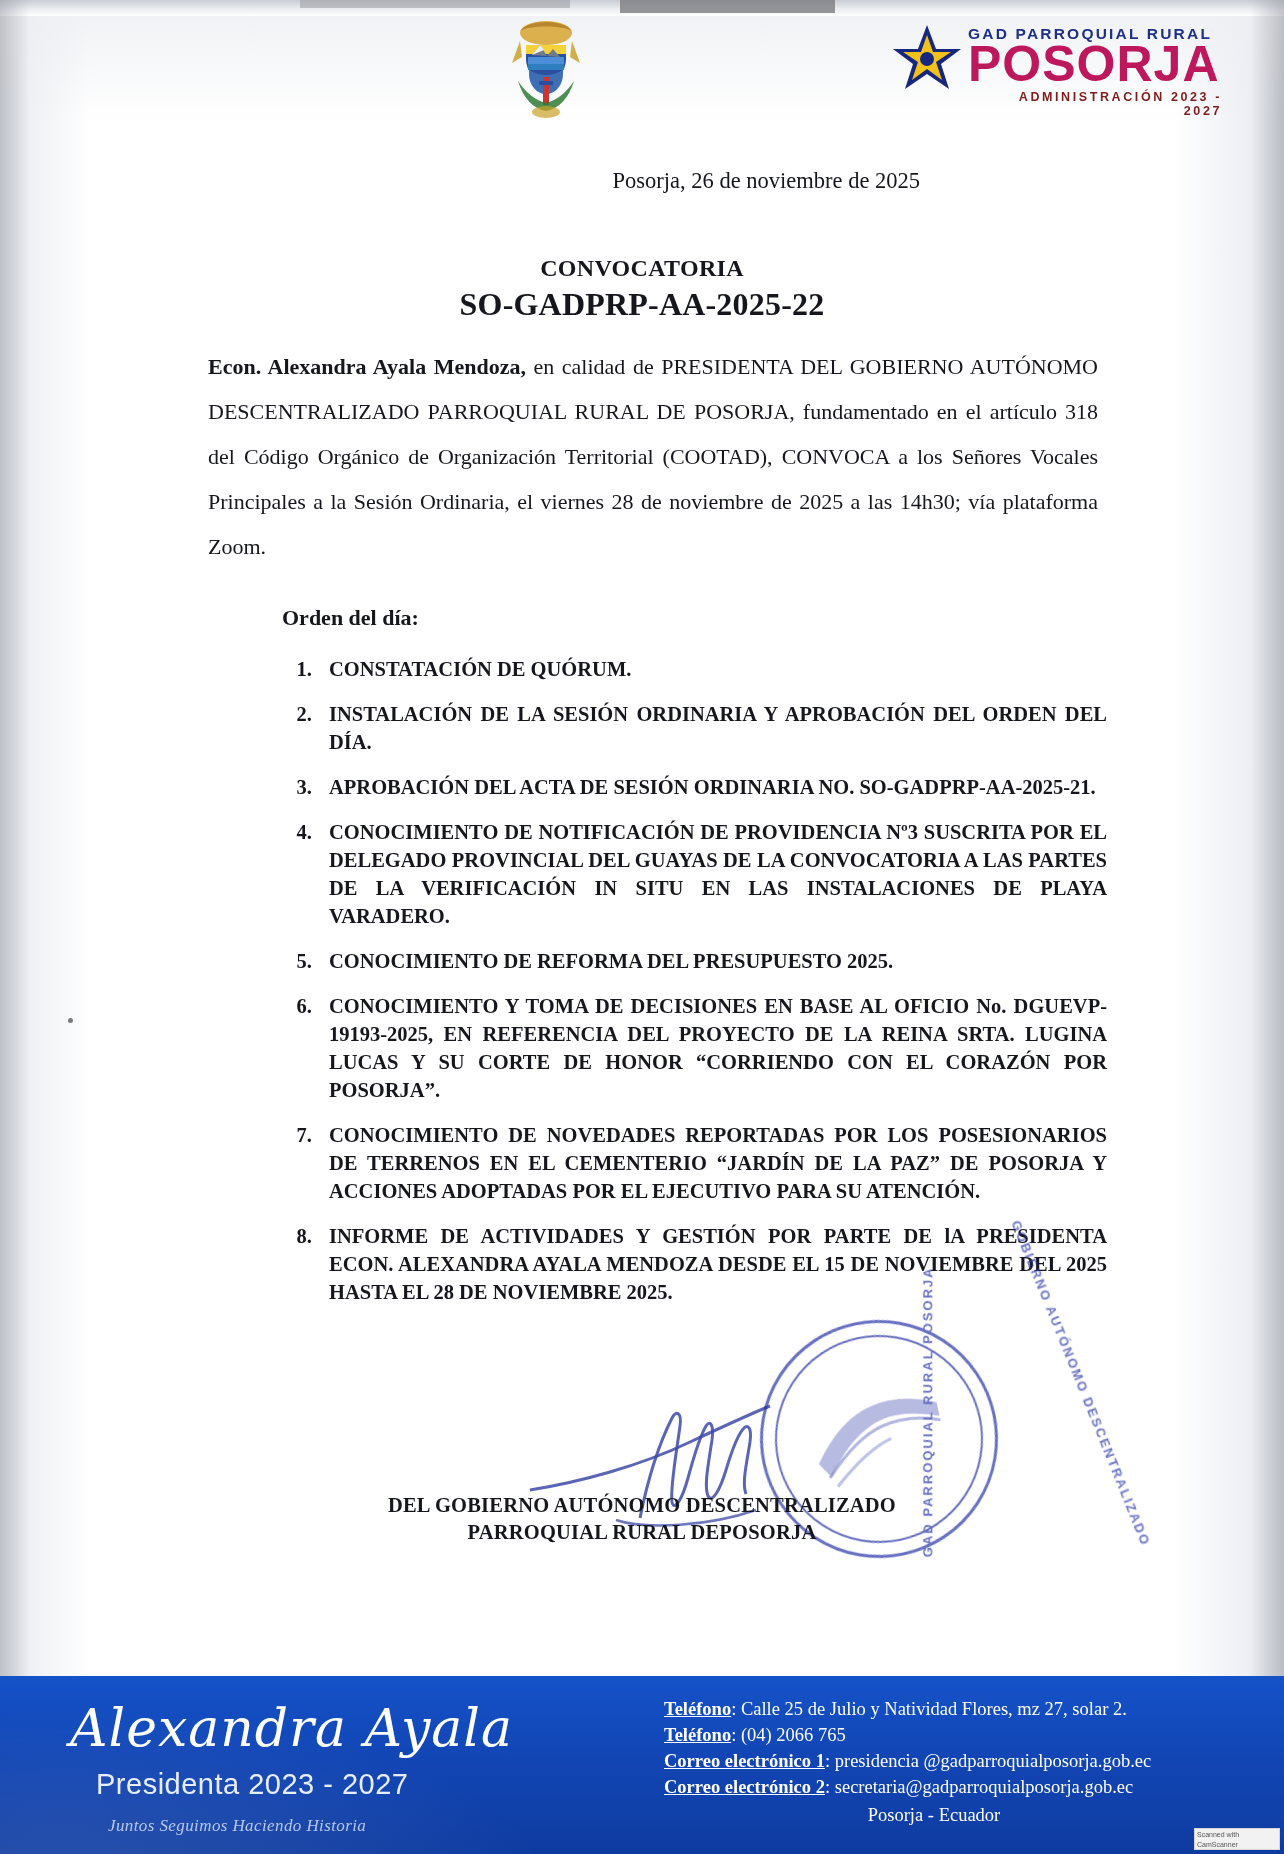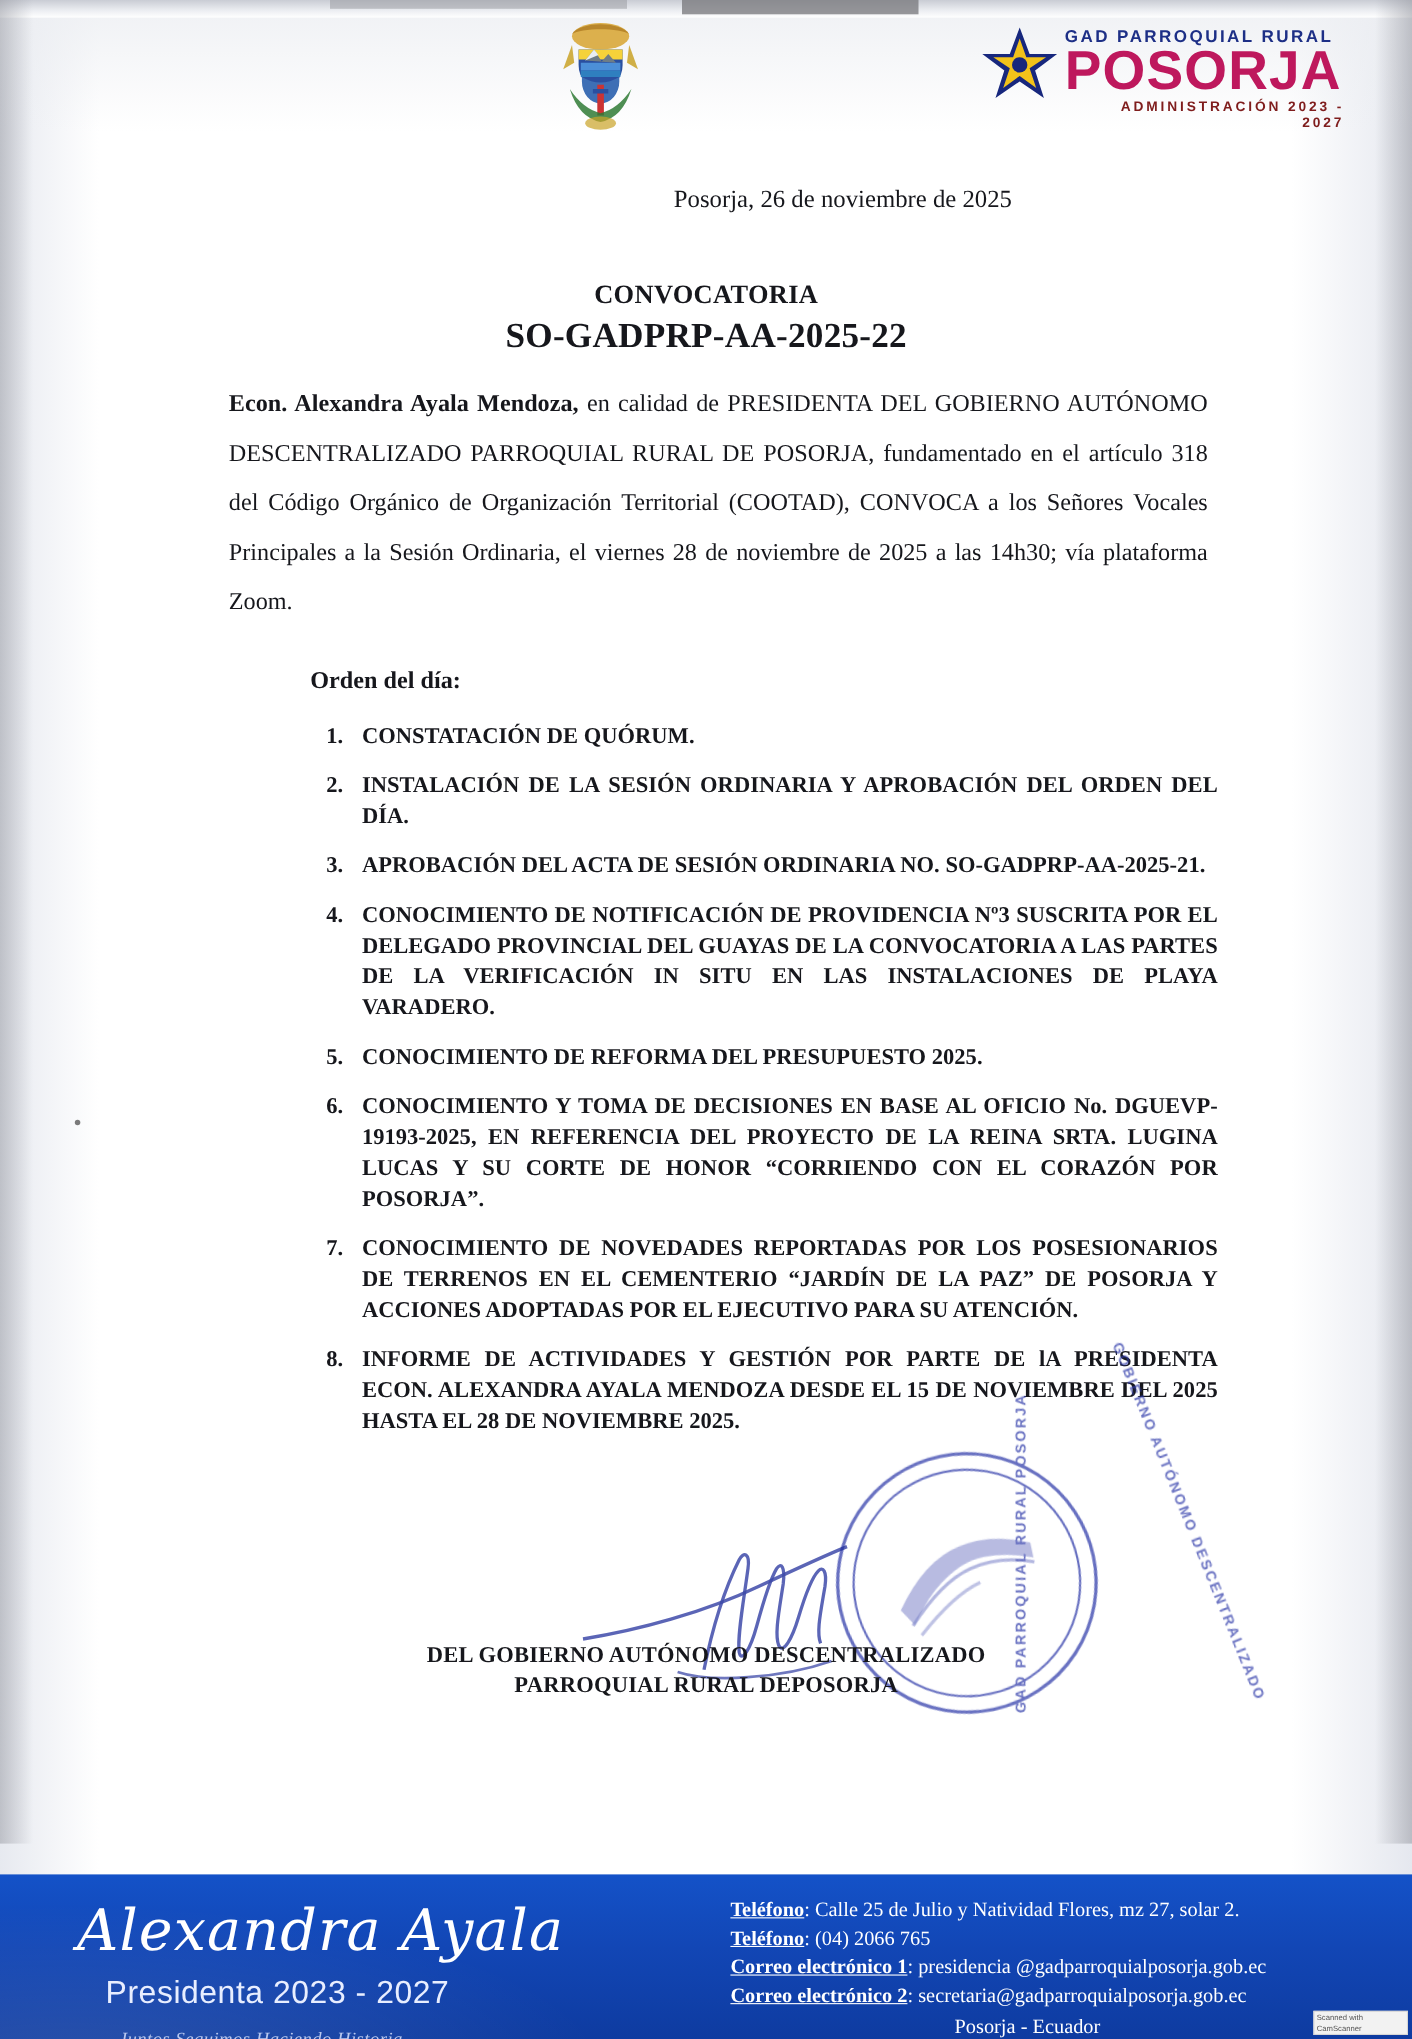--- a/index.html
+++ b/index.html
@@ -234,21 +234,21 @@
     width: 380px;
     height: 180px;
     opacity: .85;
   }
   
   .footer {
     position: absolute;
     left: 0;
     bottom: 0;
     width: 1284px;
-    height: 150px;
+    height: 178px;
     background: linear-gradient(180deg, #1452c8 0%, #1246b5 45%, #0e3ba0 100%);
     color: #ffffff;
     margin-top: 32px;
   }
   .footer-deco {
     position: absolute;
     left: 0; top: 0; bottom: 0;
     width: 640px;
     background:
       radial-gradient(ellipse at 10% 120%, rgba(255,255,255,0.12) 0%, rgba(255,255,255,0) 60%);

